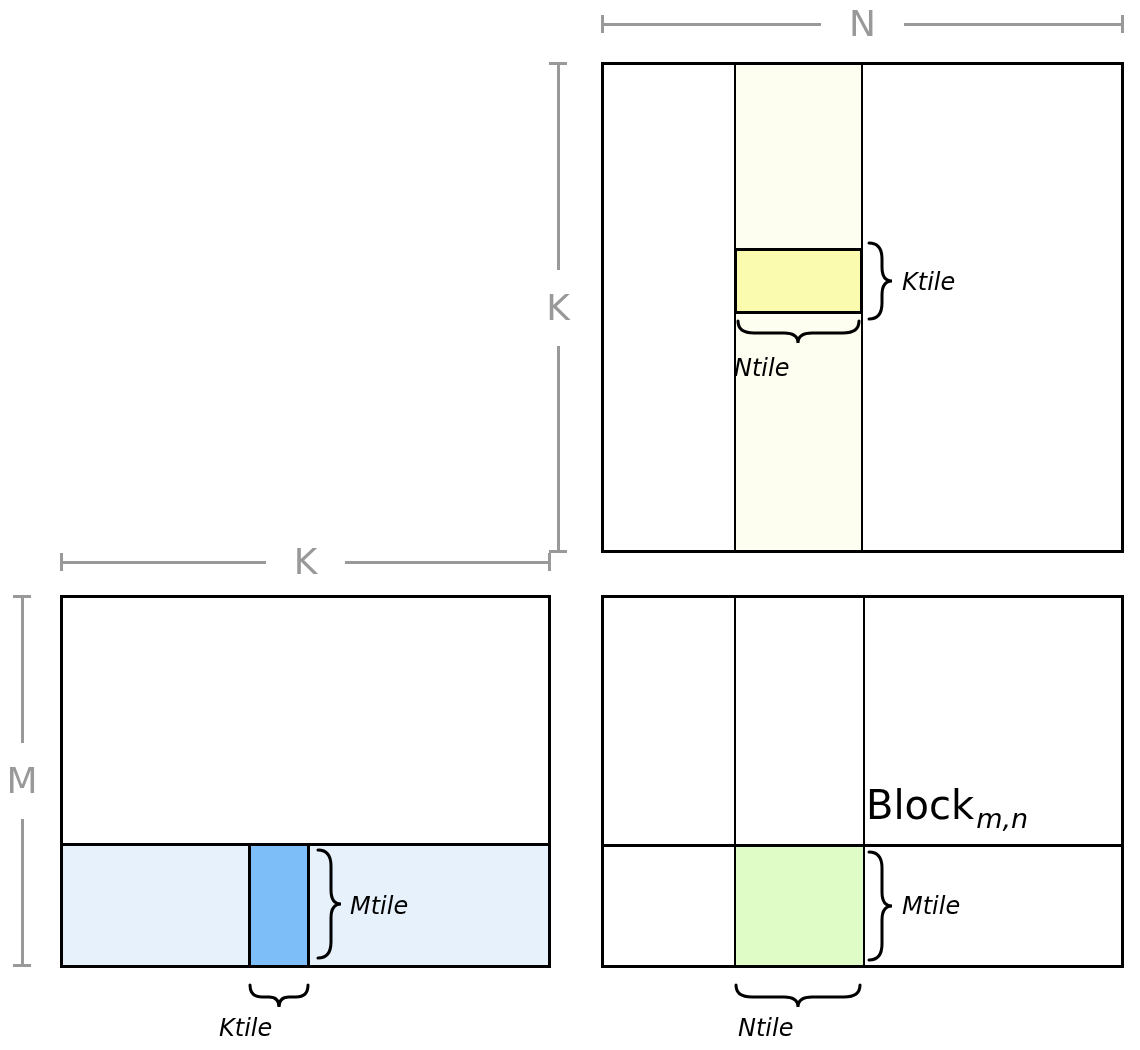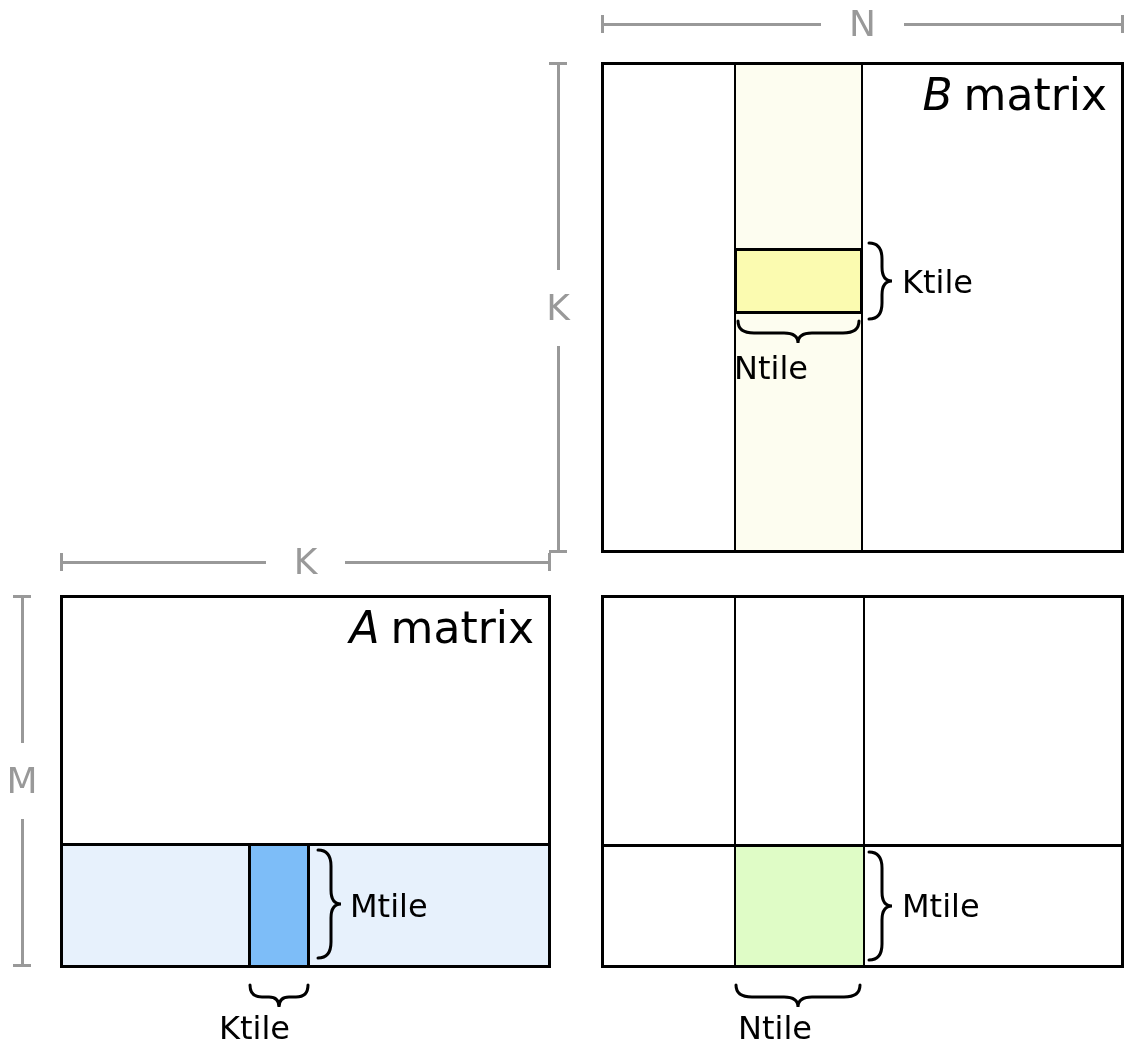--- a/index.html
+++ b/index.html
@@ -22,21 +22,21 @@
   .dim-h{flex-direction:row;}
   .dim-v{flex-direction:column;}
   .seg-h{flex:1;height:3px;background:var(--dim-gray);}
   .seg-v{flex:1;width:3px;background:var(--dim-gray);}
   .tick-v{width:3px;height:18px;background:var(--dim-gray);flex:none;}
   .tick-h{width:18px;height:3px;background:var(--dim-gray);flex:none;}
   .dim-label{color:var(--dim-gray);font-size:36px;line-height:1;flex:none;}
   .dim-h .dim-label{padding:0 28px;}
   .dim-v .dim-label{padding:20px 0;}
 
-  .tile-label{position:absolute;font-size:32px;line-height:32px;white-space:nowrap;}
+  .tile-label{position:absolute;font-style:italic;font-size:24px;line-height:32px;white-space:nowrap;}
   .tile-label.centered{text-align:left;}
 
   .brace{position:absolute;}
   .brace svg{display:block;}
 
   .block-label{position:absolute;font-size:40px;line-height:1;white-space:nowrap;}
   .block-sub{font-style:italic;font-size:27px;vertical-align:-9px;margin-left:2px;}
 
   .thin-v{position:absolute;top:0;bottom:0;width:2px;background:var(--line-black);}
 </style>
@@ -72,23 +72,20 @@
     </div>
     <div class="tile-label" style="left:298px;top:201px;">Ktile</div>
 
     <div class="brace" style="left:132px;top:253px;">
       <svg width="125" height="28" viewBox="0 0 125 28" fill="none" stroke="#000" stroke-width="3" stroke-linecap="round">
         <path d="M2,3 Q2,15 18,15 L48,15 Q62,15 62,25 Q62,15 76,15 L107,15 Q123,15 123,3"></path>
       </svg>
     </div>
     <div class="tile-label centered" style="left:130px;width:129px;top:287px;">Ntile</div>
 
-    <div class="matrix-title">
-      <span class="t-letter">B</span><span>matrix</span>
-    </div>
   </div>
 
   <div class="dim dim-h" style="left:60px;top:546px;width:491px;height:32px;">
     <div class="tick-v"></div>
     <div class="seg-h"></div>
     <div class="dim-label">K</div>
     <div class="seg-h"></div>
     <div class="tick-v"></div>
   </div>
 
@@ -104,38 +101,38 @@
     <div class="abs" style="left:0;right:0;bottom:0;height:122px;background:var(--a-strip);border-top:3px solid var(--line-black);"></div>
     <div class="abs" style="left:185px;bottom:0;width:62px;height:122px;background:var(--a-tile);border:3px solid var(--line-black);border-bottom:none;"></div>
 
     <div class="brace" style="left:252px;top:250px;">
       <svg width="28" height="112" viewBox="0 0 28 112" fill="none" stroke="#000" stroke-width="3" stroke-linecap="round">
         <path d="M3,2 Q16,2 16,18 L16,42 Q16,56 26,56 Q16,56 16,70 L16,94 Q16,110 3,110"></path>
       </svg>
     </div>
     <div class="tile-label" style="left:287px;top:292px;">Mtile</div>
 
-    <div class="matrix-title">
-      <span class="t-letter">A</span><span>matrix</span>
-    </div>
   </div>
 
   <div class="brace" style="left:248px;top:982px;">
     <svg width="62" height="28" viewBox="0 0 62 28" fill="none" stroke="#000" stroke-width="3" stroke-linecap="round">
       <path d="M2,3 Q2,15 14,15 L21,15 Q31,15 31,25 Q31,15 41,15 L48,15 Q60,15 60,3"></path>
     </svg>
   </div>
   <div class="tile-label centered" style="left:219px;width:120px;top:1012px;">Ktile</div>
 
   <div class="matrix" style="left:601px;top:595px;width:523px;height:373px;">
     <div class="thin-v" style="left:130px;"></div>
     <div class="thin-v" style="left:259px;"></div>
     <div class="abs" style="left:0;right:0;top:246px;height:3px;background:var(--line-black);"></div>
     <div class="abs" style="left:132px;top:249px;width:127px;height:118px;background:var(--c-tile);"></div>
 
+    <div class="block-label" style="left:262px;top:187px;">
+      <span>Block</span><span class="block-sub">m,n</span>
+    </div>
 
     <div class="brace" style="left:262px;top:252px;">
       <svg width="28" height="112" viewBox="0 0 28 112" fill="none" stroke="#000" stroke-width="3" stroke-linecap="round">
         <path d="M3,2 Q16,2 16,18 L16,42 Q16,56 26,56 Q16,56 16,70 L16,94 Q16,110 3,110"></path>
       </svg>
     </div>
     <div class="tile-label" style="left:298px;top:292px;">Mtile</div>
 
   </div>
 

